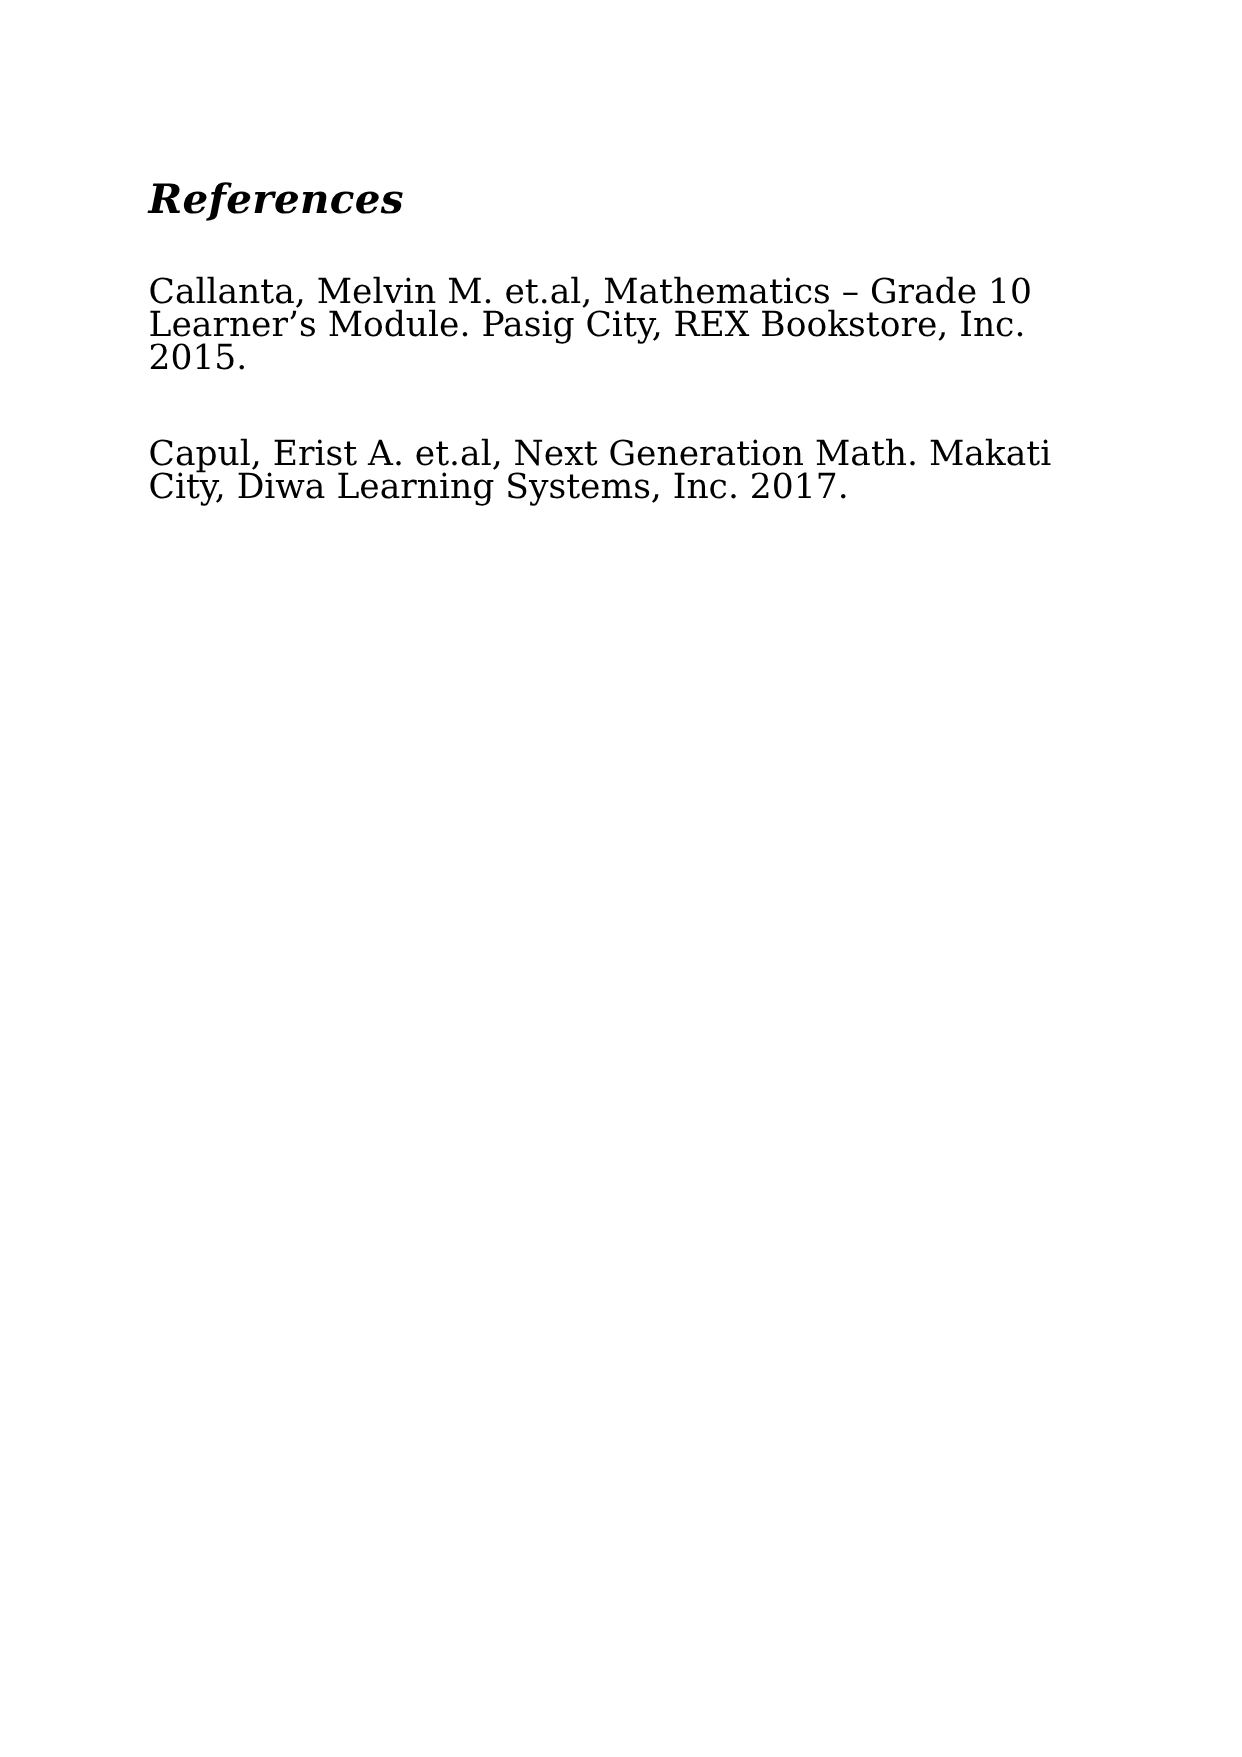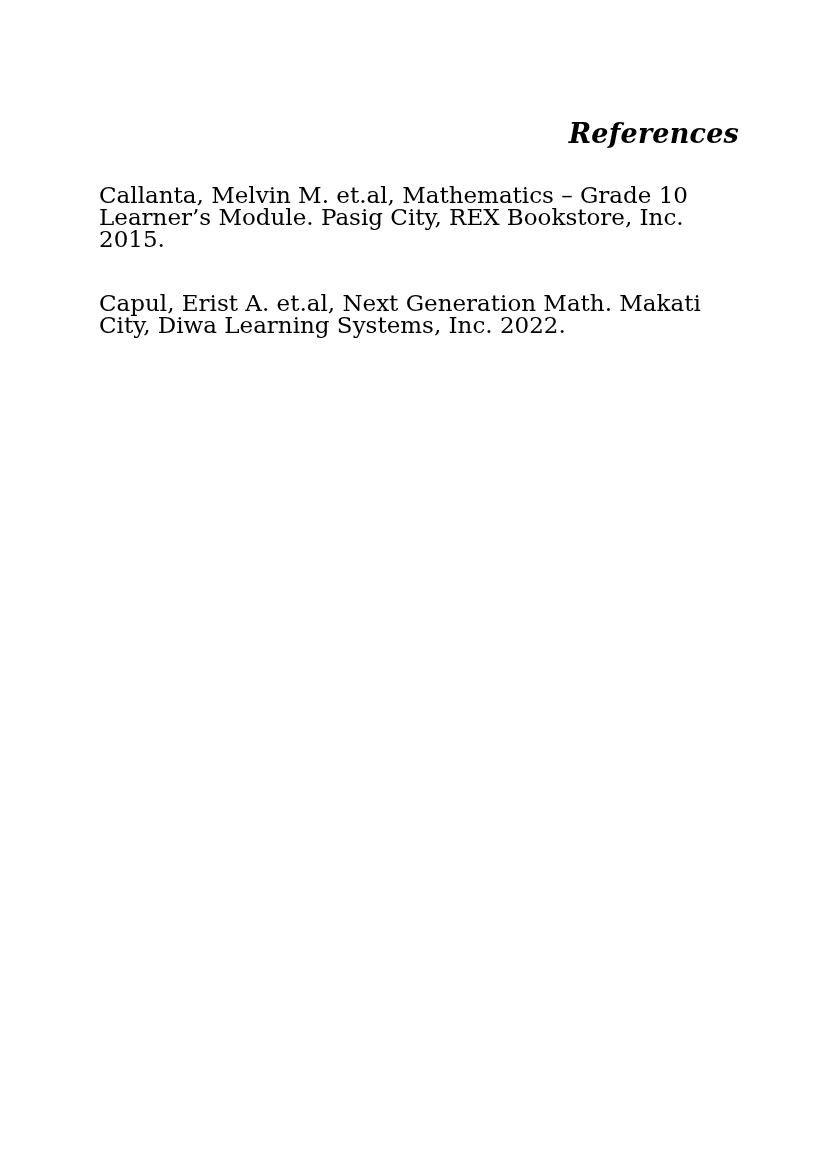--- a/index.html
+++ b/index.html
@@ -30,21 +30,20 @@
     width: 640px;
   }
   .page-title {
     font-family: "DejaVu Serif", "Liberation Serif", serif;
     font-weight: bold;
     font-style: italic;
     font-size: 27px;
     line-height: 32px;
     margin: 0 0 34px 0;
     letter-spacing: 0.2px;
-    text-align: right;
   }
   .reference-entry {
     font-family: "DejaVu Serif", "Liberation Serif", serif;
     font-size: 23px;
     line-height: 22px;
     margin: 0 0 42px 0;
     width: 615px;
     text-align: left;
   }
   .footer {
@@ -58,21 +57,21 @@
 </head>
 <body>
 
 <div class="page">
 
   <div class="content">
     <h1 class="page-title">References</h1>
 
     <p class="reference-entry">Callanta, Melvin M. et.al, Mathematics – Grade 10 Learner’s Module. Pasig City,  REX Bookstore, Inc. 2015.</p>
 
-    <p class="reference-entry">Capul, Erist A. et.al, Next Generation Math. Makati City, Diwa Learning Systems, Inc. 2022.</p>
+    <p class="reference-entry">Capul, Erist A. et.al, Next Generation Math. Makati City, Diwa Learning Systems, Inc. 2017.</p>
   </div>
 
   <div class="footer">
     
     
   </div>
 
 </div>
 
 </body></html>

